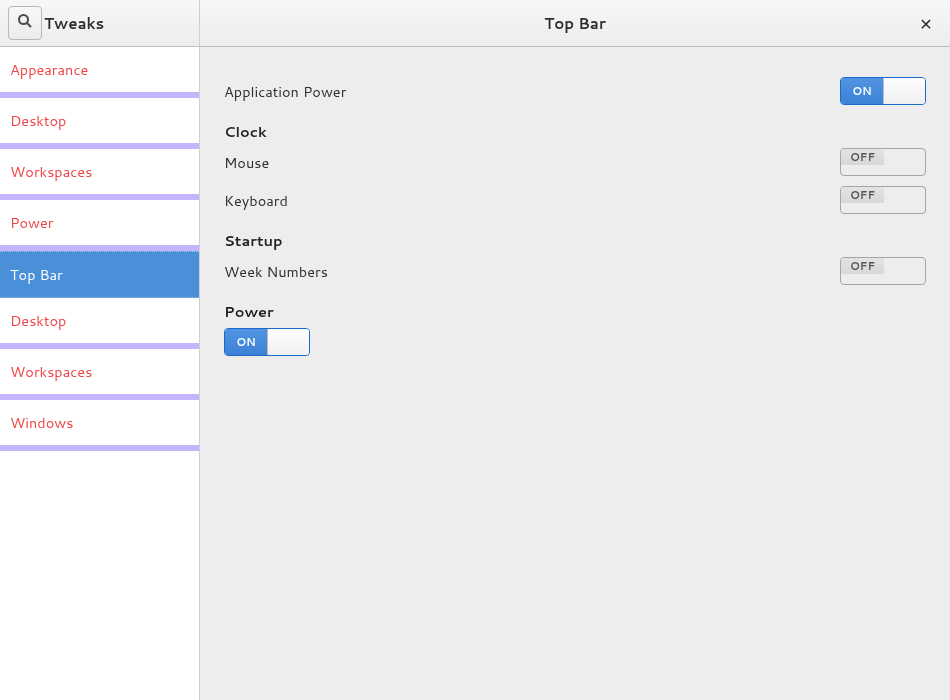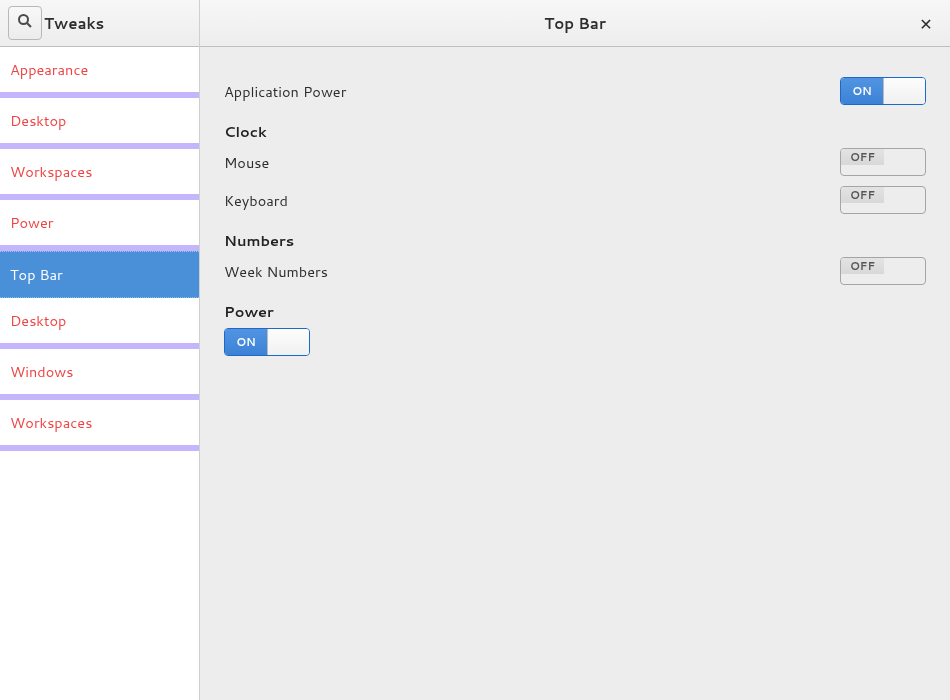--- a/index.html
+++ b/index.html
@@ -184,22 +184,22 @@
     </button>
     <div class="sidebar-title">Tweaks</div>
   </div>
   <div class="sidebar-list" id="sidebar-list">
       <div class="sidebar-item"><span>Appearance</span></div>
       <div class="sidebar-item"><span>Desktop</span></div>
       <div class="sidebar-item"><span>Workspaces</span></div>
       <div class="sidebar-item"><span>Power</span></div>
       <div class="sidebar-item selected"><span>Top Bar</span></div>
       <div class="sidebar-item"><span>Desktop</span></div>
+      <div class="sidebar-item"><span>Workspaces</span></div>
       <div class="sidebar-item"><span>Windows</span></div>
-      <div class="sidebar-item"><span>Workspaces</span></div>
     </div>
 </div>
 
 <div class="main">
   <div class="main-header">
     <div class="main-title">Top Bar</div>
     <button class="close-btn">
       <span>✕</span>
     </button>
   </div>
@@ -219,21 +219,21 @@
           <div class="label-side">OFF</div>
         </div>
       </div>
       <div class="row">
         <div class="row-label">Keyboard</div>
         <div class="toggle off">
           <div class="knob"></div>
           <div class="label-side">OFF</div>
         </div>
       </div>
-      <div class="section-header">Numbers</div>
+      <div class="section-header">Startup</div>
       <div class="row">
         <div class="row-label">Week Numbers</div>
         <div class="toggle off">
           <div class="knob"></div>
           <div class="label-side">OFF</div>
         </div>
       </div>
       <div class="section-header">Power</div>
       <div class="row">
         <div class="toggle on">

